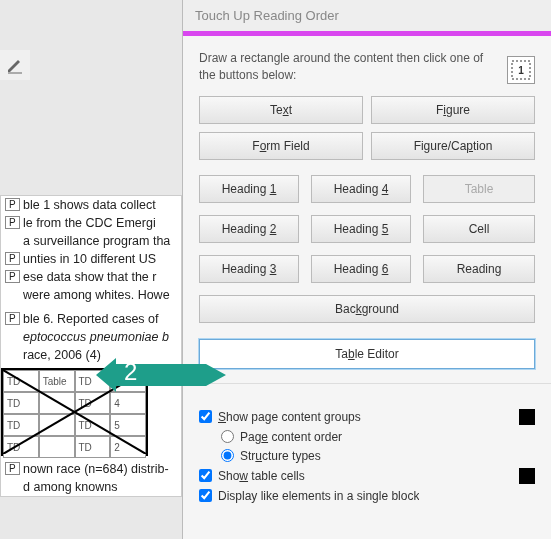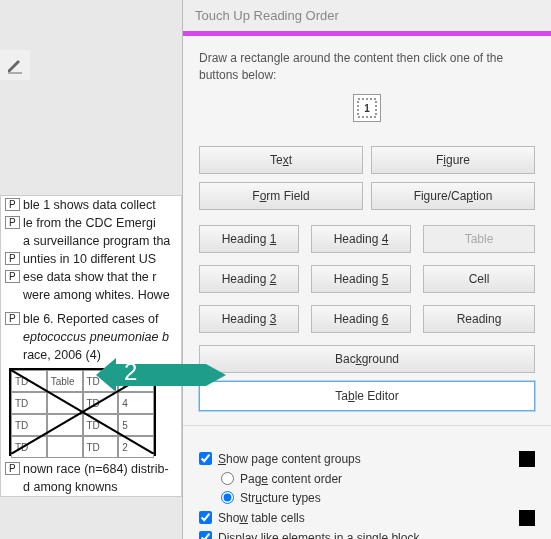--- a/index.html
+++ b/index.html
@@ -46,21 +46,21 @@
     position: relative;
     padding: 2px 0 2px 22px;
     font-size: 12.5px;
     white-space: nowrap;
     overflow: hidden;
     color:#222;
   }
   .doc-line.italic { font-style: italic; }
   .table-graphic {
     position: relative;
-    margin: 4px 0 4px 8px;
+    margin: 4px 0 4px 0;
     width: 147px; height: 88px;
     border: 2px solid #000;
   }
   .table-graphic .row {
     display:flex; height: 22px;
   }
   .table-graphic .cell {
     flex:1; border:1px solid #999;
     font-size:10px; color:#555;
     display:flex; align-items:center; padding-left:3px;
@@ -89,25 +89,24 @@
     position:absolute; right:4px; top:4px;
     width:22px; height:22px;
     color:#999;
     text-align:center;
   }
   .panel-body {
     padding: 14px 16px;
   }
   .instruction {
     color:#555;
-    margin-bottom: 24px;
+    margin-bottom: 12px;
     display:flex;
-    align-items:center;
+    align-items:flex-end;
     gap:10px;
-    flex-direction:column;
   }
   .instruction-text { flex:1; line-height:1.4; }
   .instruction-icon {
     width:28px; height:28px;
     border:1px solid #999;
     background:#fff;
     display:flex; align-items:center; justify-content:center;
     font-size:10px; font-weight:bold;
   }
   .btn {
@@ -138,21 +137,21 @@
   }
   .btn.full { grid-column: 1 / -1; }
   .table-editor-btn {
     width: 100%;
     height: 30px;
     background:#fff;
     border: 1px solid #6caad9;
     box-shadow: 0 0 0 1px #aed6f2;
     display:flex; align-items:center; justify-content:center;
     cursor:pointer;
-    margin-top: 8px;
+    margin-top: 16px;
   }
   .divider {
     border-top:1px solid #ddd;
     margin: 14px -16px;
   }
   .options {
     padding-top: 6px;
   }
   .opt-row {
     display:flex; align-items:center;

